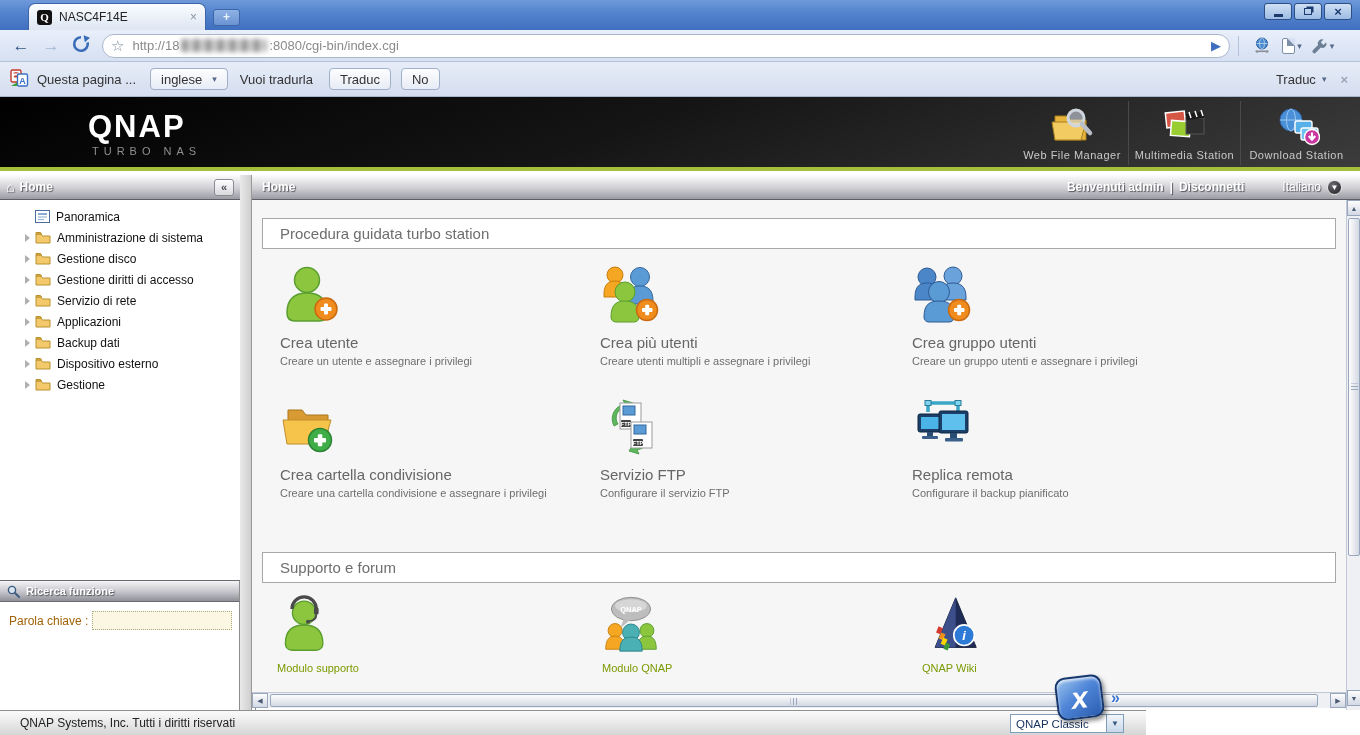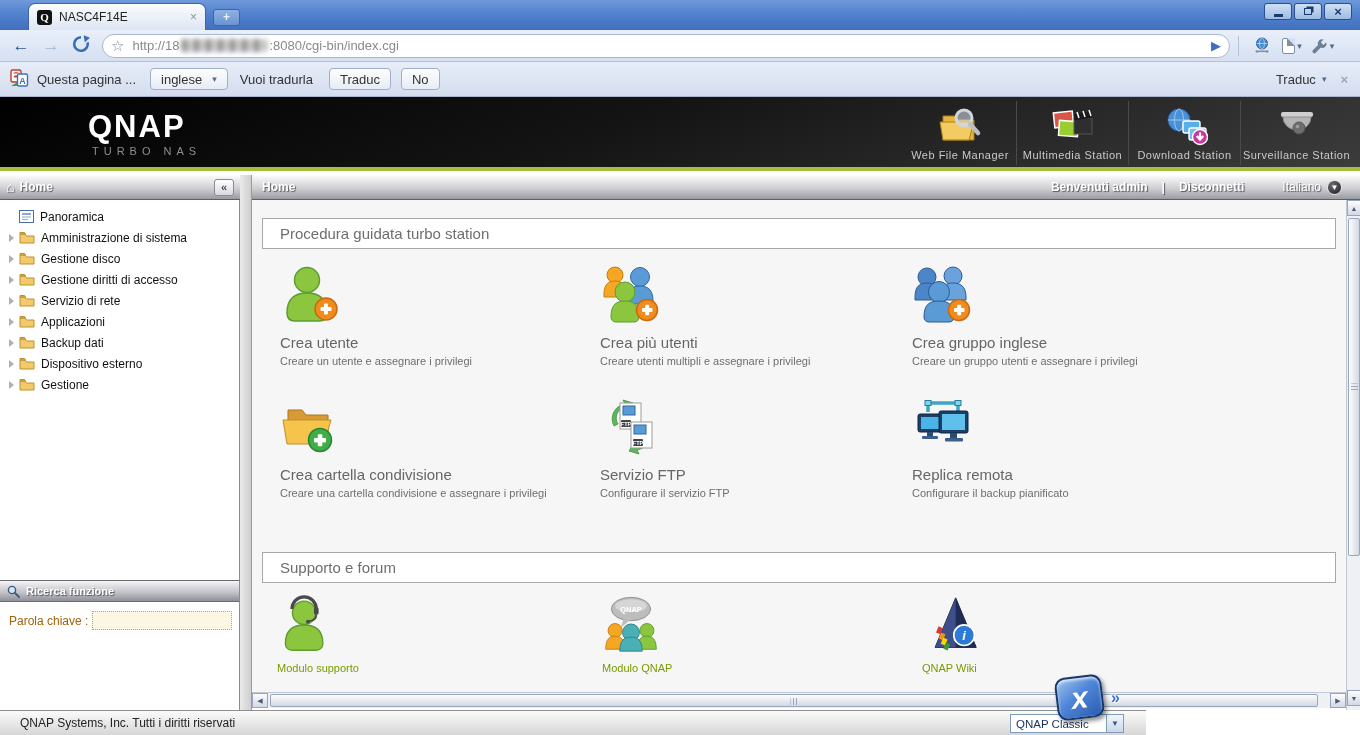--- a/index.html
+++ b/index.html
@@ -69,27 +69,27 @@
 
   
   .crumb-bar { top:175px; height:25px; background:linear-gradient(180deg,#fdfdfd 0%,#cfcfd4 55%,#9b9ca3 100%);
     border-bottom:1px solid #5f5f66; display:flex; align-items:center; color:#fff; font-weight:bold; font-size:12px;
     text-shadow:1px 1px 1px #55565c; }
   #crumb-left { left:0; width:240px; padding:0 6px; }
   #crumb-main { left:252px; width:1108px; padding:0 10px; }
   #collapse-btn { margin-left:auto; width:20px; height:17px; background:linear-gradient(180deg,#fff,#d9d9de);
     border:1px solid #8a8a92; border-radius:3px; color:#4a4a52; text-align:center; font:bold 11px/15px sans-serif;
     text-shadow:none; }
-  #welcome-wrap { margin-left:auto; display:flex; gap:14px; align-items:flex-start; }
+  #welcome-wrap { margin-left:auto; display:flex; gap:6px; align-items:flex-start; }
   #language-wrap { margin-left:38px; margin-right:8px; display:flex; gap:6px; align-items:center; font-weight:normal; }
   #lang-circle { width:15px; height:15px; border-radius:50%; background:radial-gradient(circle at 35% 30%,#6a6a70,#1d1d22);
     border:1px solid #e6e6e6; color:#fff; font-size:8px; line-height:14px; text-align:center; text-shadow:none; }
 
   
-  #sidebar { left:0; top:200px; width:240px; height:510px; background:#fff; border-right:1px solid #8d8d8d; }
+  #sidebar { left:16px; top:200px; width:240px; height:510px; background:#fff; border-right:1px solid #8d8d8d; }
   .tree-item { position:absolute; left:0; width:238px; height:21px; display:flex; align-items:center; font-size:12px; color:#111; }
   .tw { width:0; height:0; border-top:4px solid transparent; border-bottom:4px solid transparent;
     border-left:5px solid #b0b0b0; margin-left:9px; }
   .tw-space { width:5px; margin-left:9px; }
   .tree-ico { margin-left:5px; margin-right:6px; display:flex; }
   #search-panel-header { left:0; top:580px; width:240px; height:22px;
     background:linear-gradient(180deg,#f5f5f7 0%,#c4c4ca 55%,#8f9098 100%);
     border-top:1px solid #6a6a70; border-bottom:1px solid #6a6a70; border-right:1px solid #8d8d8d;
     display:flex; align-items:center; gap:6px; padding:0 7px; color:#fff; font-weight:bold; font-size:11px;
     text-shadow:1px 1px 1px #55565c; }
@@ -277,29 +277,20 @@
           <circle cx="17" cy="14" r="11" fill="#4a90d9" stroke="#2d5f9e"></circle>
           <ellipse cx="17" cy="14" rx="4.5" ry="11" fill="none" stroke="#9cc7ee"></ellipse>
           <line x1="6" y1="14" x2="28" y2="14" stroke="#9cc7ee"></line>
           <rect x="21" y="15" width="17" height="12" rx="2" fill="#57b0e8" stroke="#fff" stroke-width="1.4"></rect>
           <rect x="27" y="22" width="17" height="12" rx="2" fill="#6ec0f2" stroke="#fff" stroke-width="1.4"></rect>
           <circle cx="38" cy="31" r="7.5" fill="#c9379f" stroke="#fff" stroke-width="1.4"></circle>
           <path d="M38 26.5 v6 M34.8 30 l3.2 3.6 3.2 -3.6" stroke="#fff" stroke-width="2.2" fill="none"></path>
         </svg>
         <span class="shortcut-label">Download Station</span>
       </div>
-      <div class="shortcut">
-        <svg width="46" height="40" viewBox="0 0 46 40">
-          <rect x="7" y="6" width="32" height="5" rx="2" fill="#cfcfcf"></rect>
-          <path d="M9 11 a14 13 0 0 0 28 0 z" fill="#b5b5b5" stroke="#8e8e8e"></path>
-          <circle cx="25" cy="22" r="6" fill="#6e6e6e" stroke="#555"></circle>
-          <circle cx="23.5" cy="20.5" r="1.8" fill="#9e9e9e"></circle>
-        </svg>
-        <span class="shortcut-label">Surveillance Station</span>
-      </div>
     </div>
   </div>
 
   <div id="crumb-left" class="crumb-bar abs">
     <span style="font-size:14px;margin-right:5px">⌂</span>
     <span>Home</span>
     <span id="collapse-btn">«</span>
   </div>
   <div id="crumb-main" class="crumb-bar abs">
     <span>Home</span>
@@ -459,21 +450,21 @@
         <circle cx="15" cy="13" r="9" fill="#4a86c8" stroke="#2d5a94"></circle>
         <path d="M3 33 C3 22 8 19 15 19 C22 19 27 22 27 33 L27 36 L3 36 Z" fill="#4a86c8" stroke="#2d5a94"></path>
         <circle cx="41" cy="12" r="9" fill="#6aa2dc" stroke="#2d5a94"></circle>
         <path d="M29 33 C29 22 34 19 41 19 C48 19 54 22 54 33 L54 36 L29 36 Z" fill="#6aa2dc" stroke="#2d5a94"></path>
         <circle cx="27" cy="28" r="10.5" fill="#5b9bd5" stroke="#2d5a94"></circle>
         <path d="M12 53 C12 40 18 37 27 37 C36 37 42 40 42 53 C42 56 40 58 37 58 L17 58 C14 58 12 56 12 53 Z" fill="#5b9bd5" stroke="#2d5a94"></path>
         <circle cx="47" cy="46" r="10.5" fill="#f08c1e" stroke="#c96a10" stroke-width="1.5"></circle>
         <rect x="42" y="44" width="10.5" height="4" rx="1" fill="#fff"></rect>
           <rect x="45.2" y="40.8" width="4" height="10.5" rx="1" fill="#fff"></rect>
       </svg>
-      <div class="wizard-title">Crea gruppo inglese</div>
+      <div class="wizard-title">Crea gruppo utenti</div>
       <div class="wizard-desc">Creare un gruppo utenti e assegnare i privilegi</div>
     </div>
 
     <div class="wizard-item" style="left:28px; top:196px">
       <svg width="62" height="62" viewBox="0 0 62 62">
         <path d="M8 14 h14 l4 5 h22 v26 H8 z" fill="#d89a32" stroke="#a8761e"></path>
         <path d="M3 24 h48 l-7 24 H7 z" fill="#f6c44a" stroke="#c08d2a"></path>
         <circle cx="40" cy="44" r="11.5" fill="#3fae49" stroke="#2b8334" stroke-width="1.5"></circle>
         <rect x="34" y="42" width="12" height="4.5" rx="1" fill="#fff"></rect>
           <rect x="37.8" y="38.2" width="4.5" height="12" rx="1" fill="#fff"></rect>

